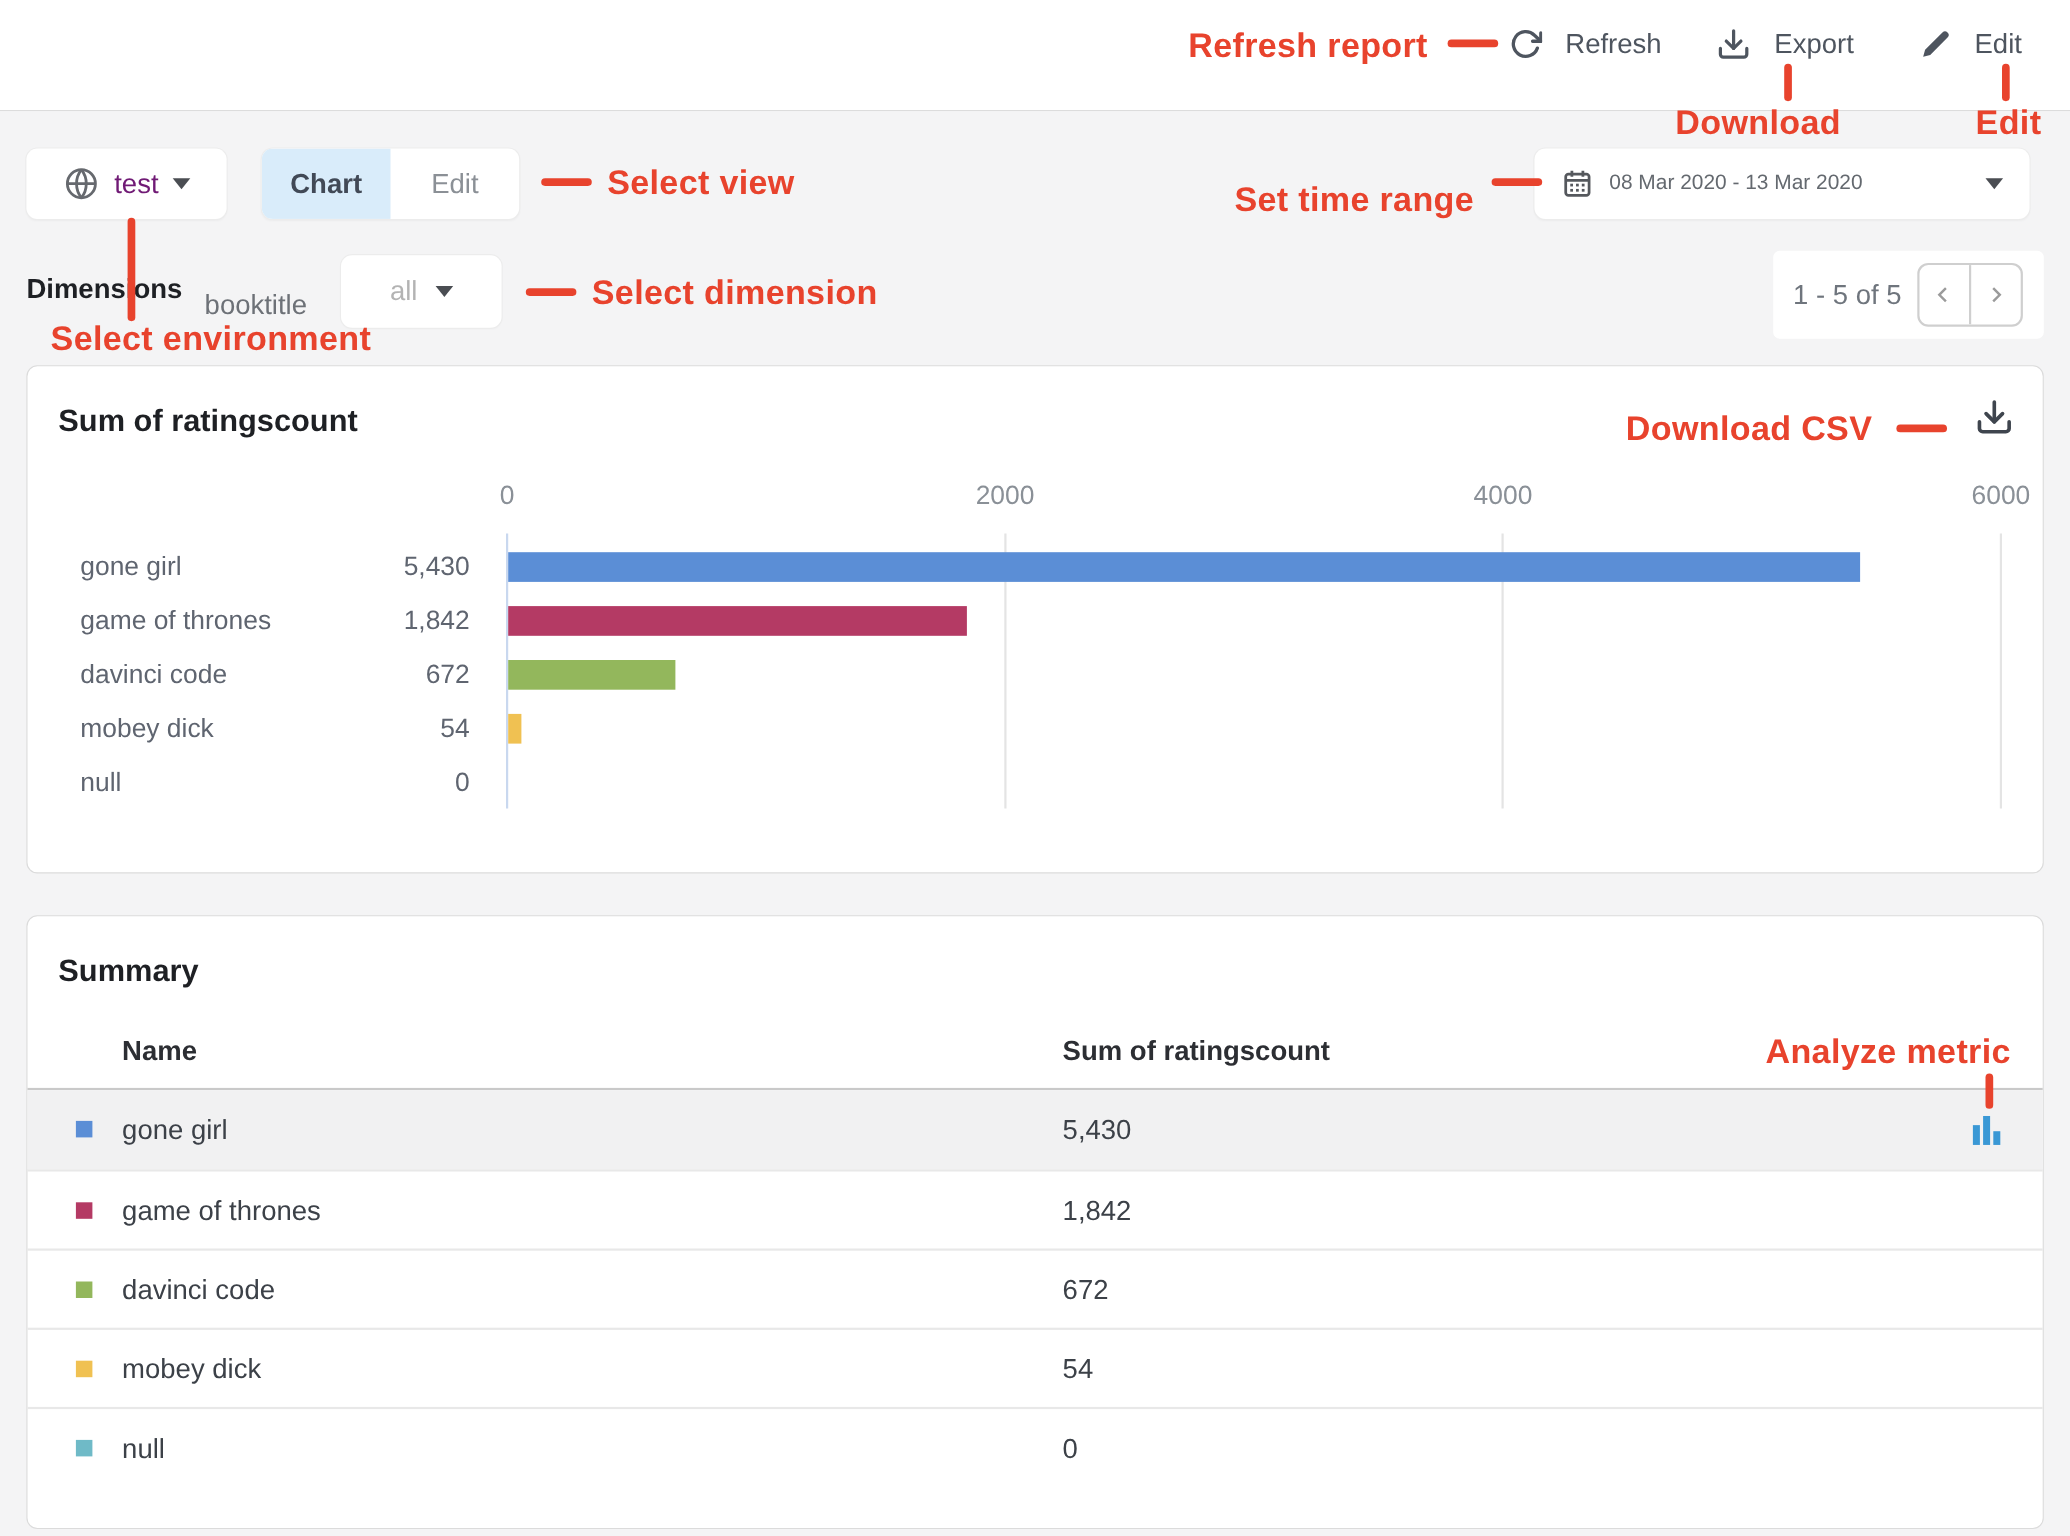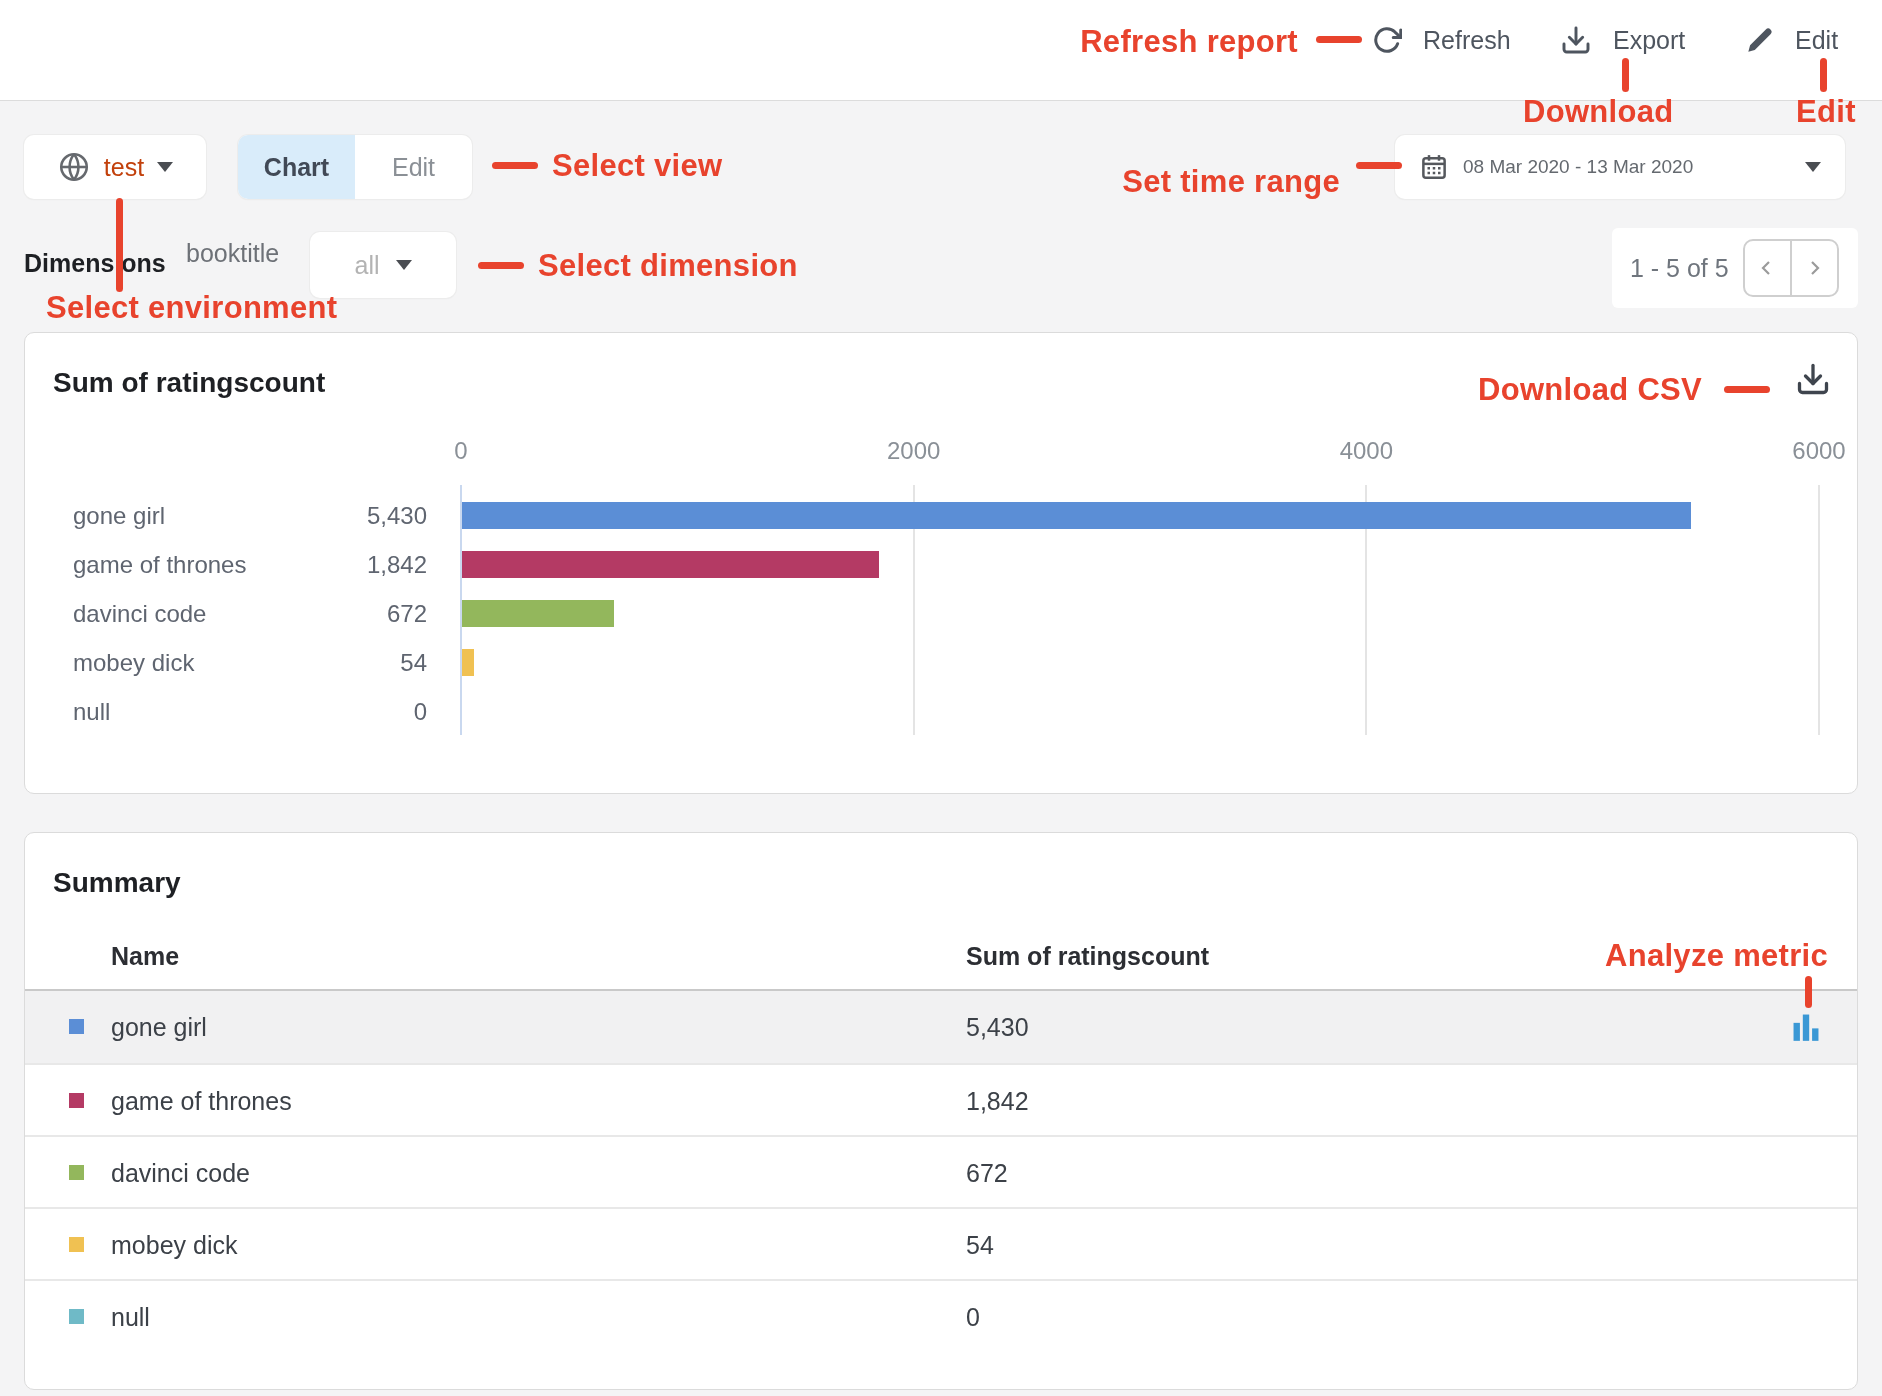--- a/index.html
+++ b/index.html
@@ -33,21 +33,21 @@
   .hbtn.edit    { left:1746px; }
 
   
   .card-box {
     background:#fff; border-radius:10px;
     box-shadow:0 0 0 1px #ececec, 0 1px 2px rgba(0,0,0,0.04);
   }
   .env-select {
     position:absolute; left:24px; top:135px; width:182px; height:64px;
     display:flex; align-items:center; justify-content:center; gap:13px;
-    font-size:25px; color:#c2410c; cursor:pointer;
+    font-size:25px; color:#701a75; cursor:pointer;
   }
   .view-toggle {
     position:absolute; left:238px; top:135px; height:64px;
     display:flex; overflow:hidden;
   }
   .view-tab {
     width:117px; height:64px; display:flex; align-items:center; justify-content:center;
     font-size:25px; color:#8b9096; cursor:pointer;
   }
   .view-tab.active { background:#d9ecfa; color:#414956; font-weight:bold; }
@@ -59,21 +59,21 @@
   .date-select .caret { margin-left:auto; }
 
   .caret {
     width:0; height:0; display:inline-block;
     border-left:8px solid transparent; border-right:8px solid transparent;
     border-top:10px solid #4a4d52;
   }
 
   
   .dims-label { position:absolute; left:24px; top:249px; font-size:25px; font-weight:bold; color:#1e2024; }
-  .dims-name  { position:absolute; left:186px; top:239px; font-size:25px; color:#6d7177; }
+  .dims-name  { position:absolute; left:186px; top:263px; font-size:25px; color:#6d7177; }
   .dim-filter {
     position:absolute; left:310px; top:232px; width:146px; height:66px;
     display:flex; align-items:center; justify-content:center; gap:16px;
     font-size:25px; color:#b3b3b3; cursor:pointer;
   }
 
   
   .pagination {
     position:absolute; right:24px; top:228px; width:246px; height:80px;
     background:#fff; border-radius:6px;

